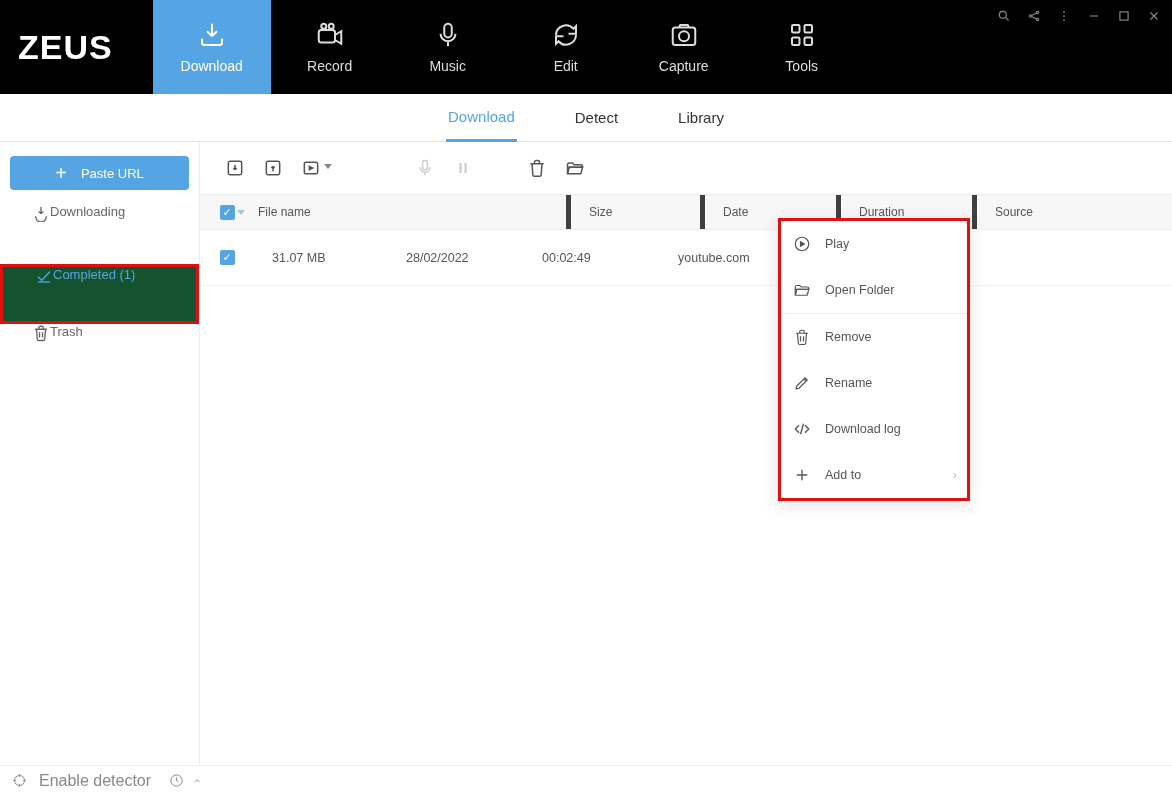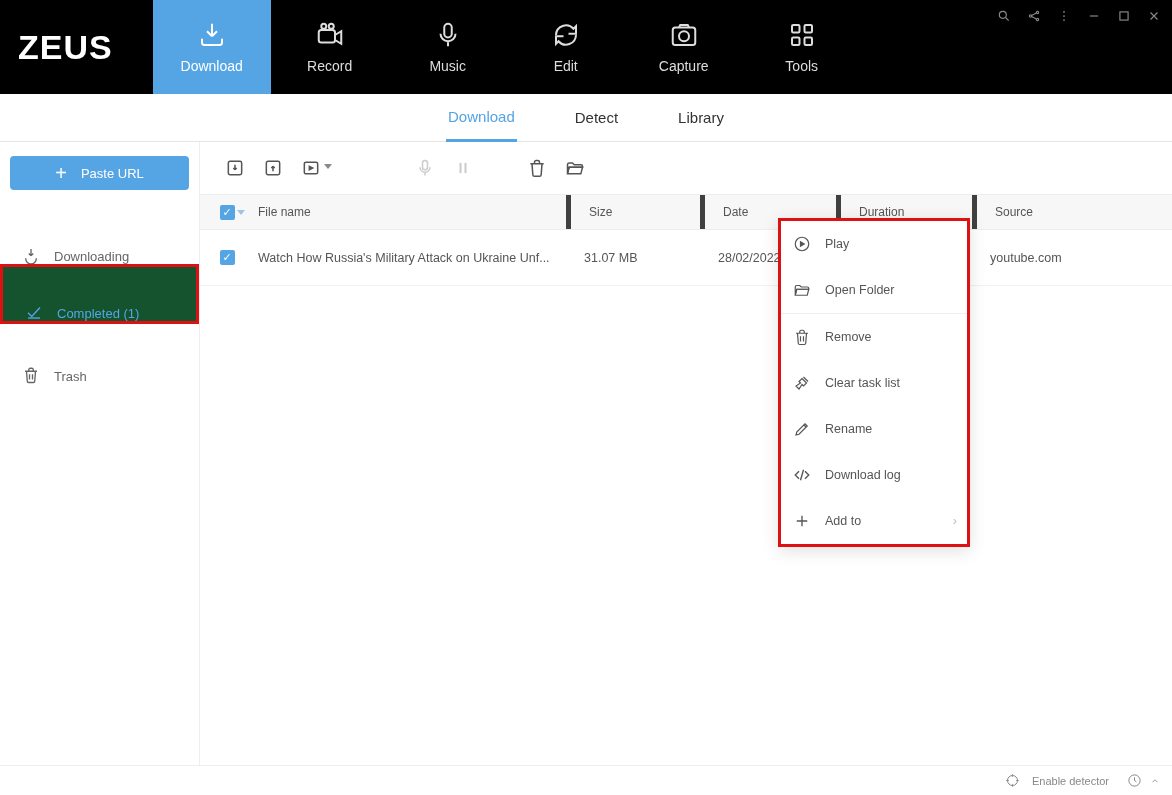--- a/index.html
+++ b/index.html
@@ -16,21 +16,21 @@
 .win-controls svg { width: 14px; height: 14px; }
 
 .subnav { height: 48px; border-bottom: 1px solid #e6e6e6; display: flex; justify-content: center; align-items: center; gap: 56px; font-size: 15px; }
 .subnav-item { padding: 14px 2px; cursor: pointer; color: #333; }
 .subnav-item.active { color: #55a4e4; border-bottom: 3px solid #55a4e4; }
 
 .body { display: flex; height: calc(795px - 94px - 48px - 30px); }
 .sidebar { width: 200px; border-right: 1px solid #eee; padding: 14px 0 0 0; }
 .paste-btn { margin: 0 10px 14px 10px; height: 34px; background: #55a4e4; color: #fff; border-radius: 4px; display: flex; align-items: center; justify-content: center; gap: 14px; font-size: 13px; cursor: pointer; }
 .paste-btn .plus { font-size: 20px; font-weight: 300; }
-.side-item { height: 60px; display: flex; align-items: flex-end; gap: 14px; padding-left: 22px; font-size: 13px; color: #666; cursor: pointer; }
+.side-item { height: 60px; display: flex; align-items: flex-start; padding-left: 32px; font-size: 13px; color: #666; cursor: pointer; }
 .side-item.active { background: #14532d; color: #55a4e4; }
 .side-item svg { width: 18px; height: 18px; }
 .highlight-red { border: 3px solid #d11; }
 
 .main { flex: 1; display: flex; flex-direction: column; position: relative; }
 .toolbar { height: 52px; display: flex; align-items: center; gap: 16px; padding-left: 24px; }
 .tool-btn { width: 22px; height: 22px; display: inline-flex; align-items: center; justify-content: center; cursor: pointer; color: #555; }
 .tool-btn svg { width: 20px; height: 20px; }
 .tool-gap { width: 60px; }
 .tool-btn.disabled { color: #ccc; }
@@ -48,21 +48,21 @@
 .check { width: 15px; height: 15px; background: #55a4e4; border-radius: 2px; display: inline-flex; align-items: center; justify-content: center; color: #fff; font-size: 11px; }
 .check.header { position: relative; }
 .check.header::after { content: ""; position: absolute; right: -10px; top: 5px; border-left: 4px solid transparent; border-right: 4px solid transparent; border-top: 5px solid #9bc6ea; }
 
 .ctx-menu { position: absolute; left: 578px; top: 76px; width: 192px; background: #fff; border: 3px solid #d11; box-shadow: 0 4px 16px rgba(0,0,0,0.12); }
 .ctx-item { height: 46px; display: flex; align-items: center; gap: 14px; padding: 0 12px; font-size: 12.5px; color: #555; cursor: pointer; position: relative; }
 .ctx-item svg { width: 18px; height: 18px; flex-shrink: 0; }
 .ctx-item .chev { position: absolute; right: 10px; color: #bbb; }
 .ctx-divider { height: 1px; background: #eee; margin: 0; }
 
-.statusbar { height: 30px; border-top: 1px solid #eee; display: flex; align-items: center; gap: 12px; padding: 0 12px; font-size: 11px; color: #888; justify-content: flex-end; }
+.statusbar { height: 30px; border-top: 1px solid #eee; display: flex; align-items: center; gap: 12px; padding: 0 12px; font-size: 16px; color: #888; }
 .statusbar svg { width: 15px; height: 15px; }
 .statusbar .right-ctrl { margin-left: 6px; display: flex; align-items: center; gap: 8px; }
 </style>
 </head>
 <body>
 
 <div class="topbar">
   <div class="logo">ZEUS</div>
   <div class="main-tabs">
     <div class="main-tab active">
@@ -243,21 +243,20 @@
       <div class="col-size sep">Size</div>
       <div class="col-date sep">Date</div>
       <div class="col-dur sep">Duration</div>
       <div class="col-src sep">Source</div>
     </div>
 
     <div class="row">
       <div class="col-check">
           <span class="check">✓</span>
         </div>
-      <div class="col-name">Watch How Russia's Military Attack on Ukraine Unf...</div>
       <div class="col-size" style="padding-left:18px;">31.07 MB</div>
       <div class="col-date" style="padding-left:18px;">28/02/2022</div>
       <div class="col-dur" style="padding-left:18px;">00:02:49</div>
       <div class="col-src" style="padding-left:18px;">youtube.com</div>
     </div>
 
     <div class="ctx-menu">
       <div class="ctx-item">
         <svg viewBox="0 0 24 24" fill="none" stroke="currentColor" stroke-width="1.6">
             <circle cx="12" cy="12" r="9"></circle>
@@ -271,26 +270,20 @@
             <path d="M5 11h16l-2 8H3z"></path>
           </svg>
         <span>Open Folder</span>
       </div>
       <div class="ctx-divider"></div>
       <div class="ctx-item">
         <svg viewBox="0 0 24 24" fill="none" stroke="currentColor" stroke-width="1.6">
             <path d="M4 7h16M9 7V5a2 2 0 012-2h2a2 2 0 012 2v2M6 7l1 13a2 2 0 002 2h6a2 2 0 002-2l1-13M10 11v7M14 11v7"></path>
           </svg>
         <span>Remove</span>
-      </div>
-      <div class="ctx-item">
-        <svg viewBox="0 0 24 24" fill="none" stroke="currentColor" stroke-width="1.6">
-            <path d="M14 4l6 6M12 6l6 6-4 4-2-2-4 6-4-4 6-4-2-2z"></path>
-          </svg>
-        <span>Clear task list</span>
       </div>
       <div class="ctx-item">
         <svg viewBox="0 0 24 24" fill="none" stroke="currentColor" stroke-width="1.6">
             <path d="M4 20l4-1 11-11-3-3L5 16l-1 4zM14 6l3 3"></path>
           </svg>
         <span>Rename</span>
       </div>
       <div class="ctx-item">
         <svg viewBox="0 0 24 24" fill="none" stroke="currentColor" stroke-width="1.8">
             <path d="M8 7l-5 5 5 5M16 7l5 5-5 5M14 5l-4 14"></path>

